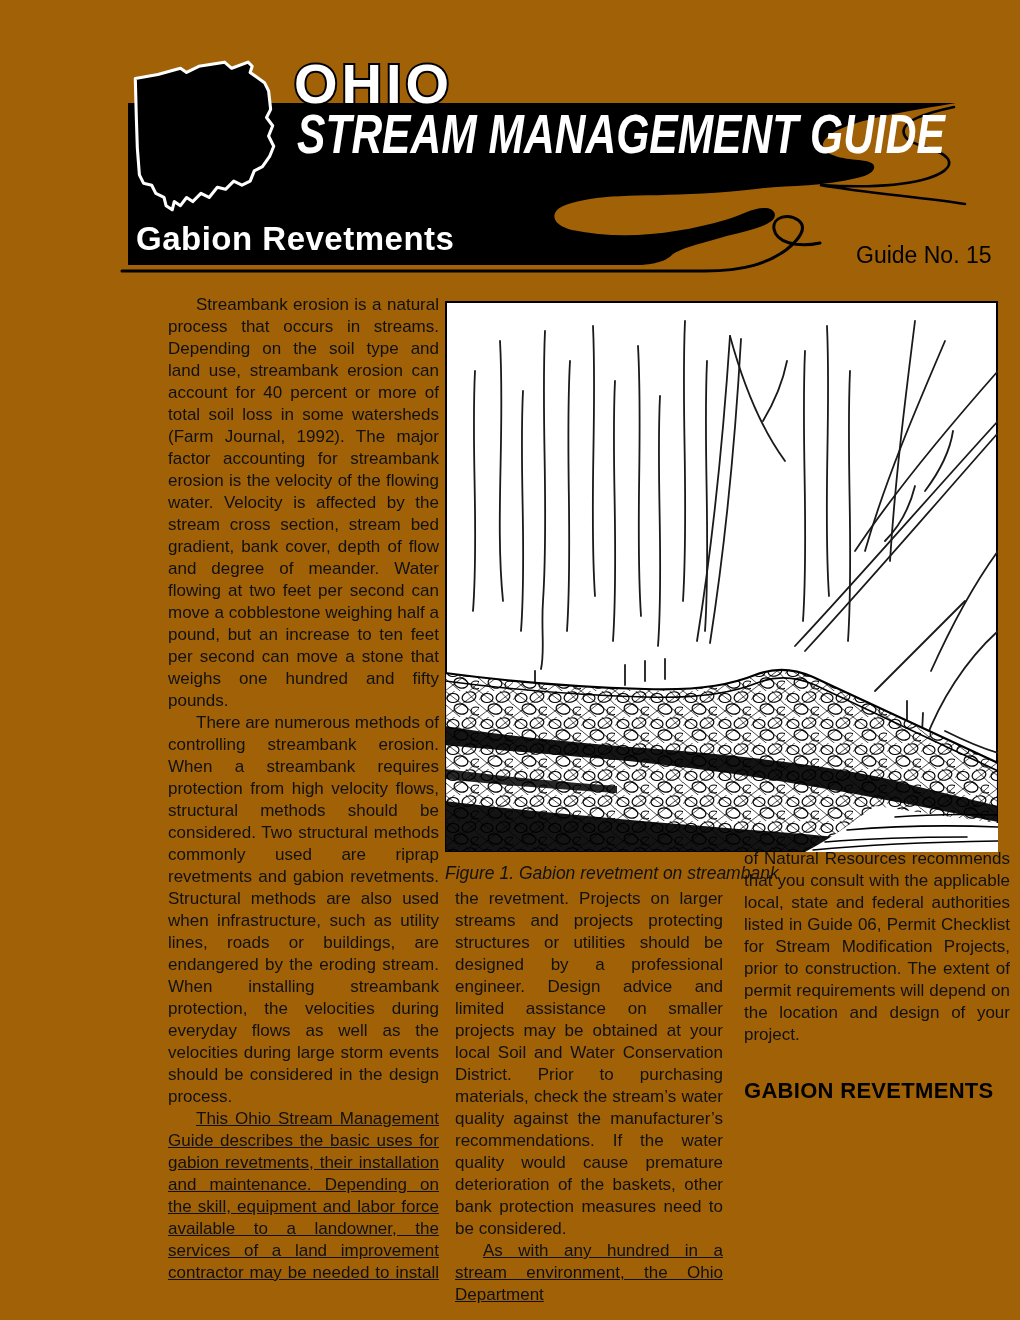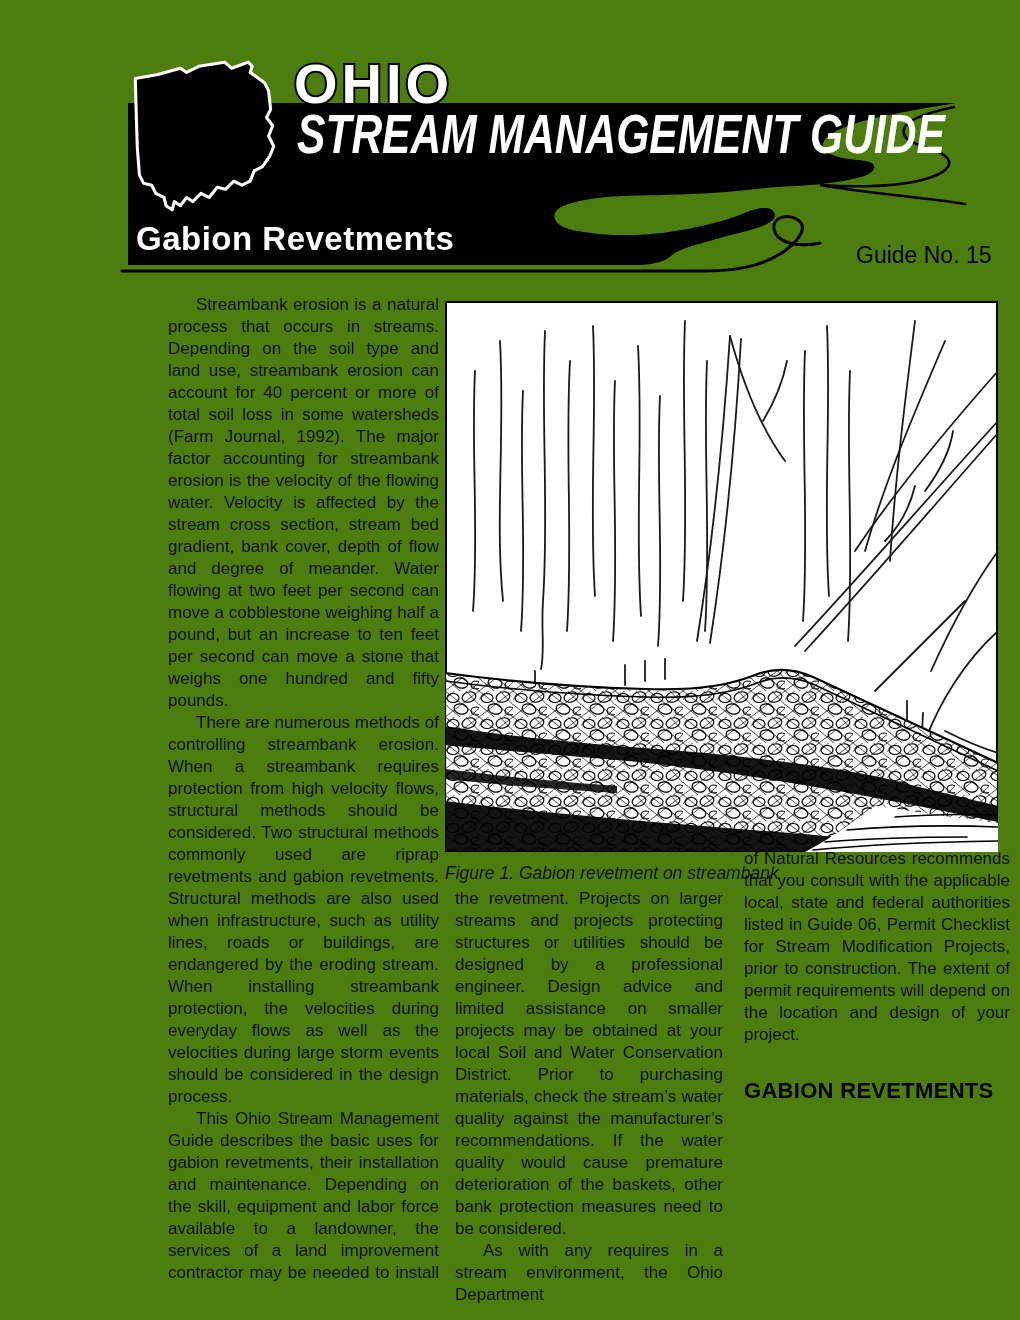--- a/index.html
+++ b/index.html
@@ -1,16 +1,16 @@
 <!DOCTYPE html>
 <html><head>
 <meta charset="utf-8">
 <style>
   html,body{margin:0;padding:0;background:#888;}
-  #page{position:relative;width:1020px;height:1320px;background:#4d7c0f;margin:0 auto;
+  #page{position:relative;width:1020px;height:1320px;background:#a16207;margin:0 auto;
         font-family:"Liberation Sans", sans-serif;color:#0e0e0e;overflow:hidden;}
 
   
   #banner-svg{position:absolute;left:120px;top:101px;}
   #ohio-state{position:absolute;left:124px;top:56px;}
   #ohio-word{position:absolute;left:288px;top:48px;}
   #stream-title{position:absolute;left:297px;top:106px;
     font-size:56px;font-weight:bold;font-style:italic;color:#ffffff;white-space:nowrap;
     transform:scaleX(0.76);transform-origin:left top;letter-spacing:0px;line-height:1;}
   #doc-title{position:absolute;left:136px;top:222px;font-size:33px;font-weight:bold;
@@ -21,21 +21,21 @@
   #figure{position:absolute;left:409px;top:301px;width:553px;padding-left:36px;}
   #figure-caption{margin-top:7px;font-size:17.5px;font-style:italic;color:#111;}
 
   
   .col{position:absolute;text-align:justify;font-size:17px;line-height:22px;color:#101010;margin-left:48px;}
   #col1{left:120px;top:294px;width:271px;}
   #col2{left:407px;top:888px;width:268px;}
   #col3{left:696px;top:848px;width:266px;}
   .col p{margin:0;text-indent:28px;}
   .col p.cont{text-indent:0;}
-  .col p.split{text-align-last:justify;}
+  .col p.split{text-align-last:justify;text-decoration:underline;}
   .section-heading{font-size:22px;font-weight:bold;letter-spacing:0.3px;
     margin:34px 0 28px 0;text-align:left;color:#000;}
 </style>
 </head>
 <body>
 
 <div id="page">
 
   <svg id="banner-svg" width="848" height="175" viewBox="0 0 848 175">
     <path fill="#000000" d="
@@ -167,21 +167,21 @@
   </div>
 
   <div id="col1" class="col">
     <p>Streambank erosion is a natural process that occurs in streams. Depending on the soil type and land use, streambank erosion can account for 40 percent or more of total soil loss in some watersheds (Farm Journal, 1992). The major factor accounting for streambank erosion is the velocity of the flowing water. Velocity is affected by the stream cross section, stream bed gradient, bank cover, depth of flow and degree of meander. Water flowing at two feet per second can move a cobblestone weighing half a pound, but an increase to ten feet per second can move a stone that weighs one hundred and fifty pounds.</p>
     <p>There are numerous methods of controlling streambank erosion. When a streambank requires protection from high velocity flows, structural methods should be considered. Two structural methods commonly used are riprap revetments and gabion revetments. Structural methods are also used when infrastructure, such as utility lines, roads or buildings, are endangered by the eroding stream. When installing streambank protection, the velocities during everyday flows as well as the velocities during large storm events should be considered in the design process.</p>
     <p class="split">This Ohio Stream Management Guide describes the basic uses for gabion revetments, their installation and maintenance. Depending on the skill, equipment and labor force available to a landowner, the services of a land improvement contractor may be needed to install</p>
   </div>
 
   <div id="col2" class="col">
     <p class="cont">the revetment. Projects on larger streams and projects protecting structures or utilities should be designed by a professional engineer. Design advice and limited assistance on smaller projects may be obtained at your local Soil and Water Conservation District. Prior to purchasing materials, check the stream’s water quality against the manufacturer’s recommendations. If the water quality would cause premature deterioration of the baskets, other bank protection measures need to be considered.</p>
-    <p class="split">As with any requires in a stream environment, the Ohio Department</p>
+    <p class="split">As with any hundred in a stream environment, the Ohio Department</p>
   </div>
 
   <div id="col3" class="col">
     <p class="cont">of Natural Resources recommends that you consult with the applicable local, state and federal authorities listed in Guide 06, Permit Checklist for Stream Modification Projects, prior to construction. The extent of permit requirements will depend on the location and design of your project.</p>
     <div class="section-heading">GABION REVETMENTS</div>
   </div>
 
 </div>
 
 </body></html>

